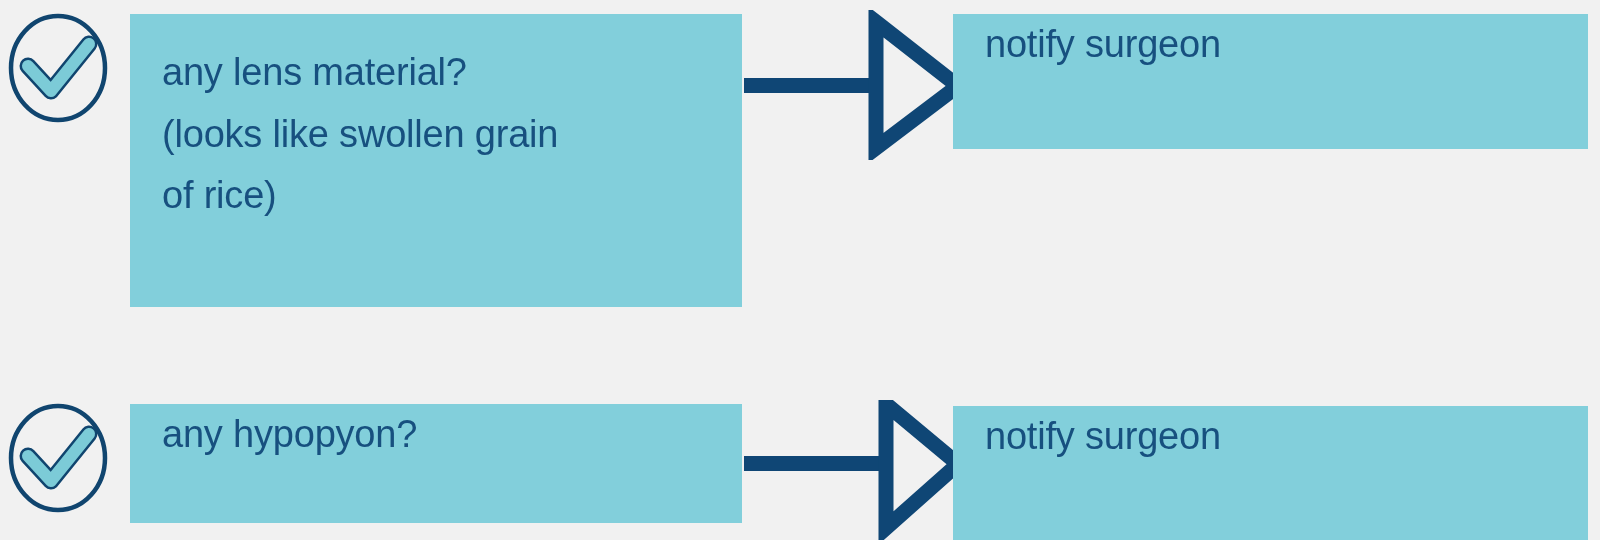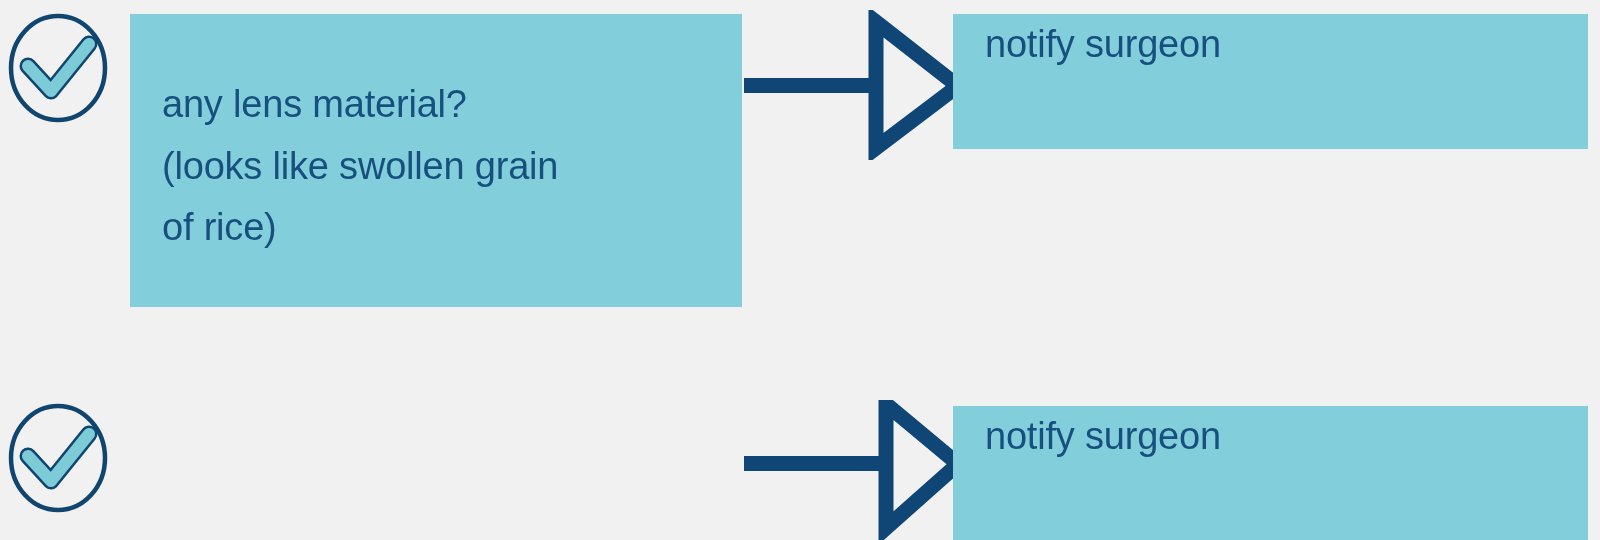--- a/index.html
+++ b/index.html
@@ -48,21 +48,21 @@
     font-weight: 400;
     padding-left: 32px;
     padding-right: 16px;
     white-space: pre-line;
     letter-spacing: -0.2px;
   }
   .node-question {
     align-items: flex-start;
   }
   .node-question .node-text {
-    padding-top: 60px;
+    padding-top: 28px;
   }
 
   
   .arrow {
     position: absolute;
   }
   .arrow svg {
     display: block;
   }
 </style>
@@ -97,20 +97,23 @@
   </div>
 
   <div class="check-badge" style="left:6px; top:400px;">
     <svg viewBox="0 0 104 116" aria-hidden="true">
       <ellipse cx="52" cy="58" rx="47" ry="52" fill="none" stroke="#10456F" stroke-width="4.5"></ellipse>
       <path d="M22 56 L45 81 L83 34" fill="none" stroke="#10456F" stroke-width="17" stroke-linecap="round" stroke-linejoin="round"></path>
       <path d="M22 56 L45 81 L83 34" fill="none" stroke="#7CCBD7" stroke-width="12" stroke-linecap="round" stroke-linejoin="round"></path>
     </svg>
   </div>
 
+  <div class="node" style="left:130px; top:404px; width:612px; height:119px;">
+    <div class="node-text">any hypopyon?</div>
+  </div>
 
   <div class="arrow" style="left:742px; top:400px; width:222px; height:140px;">
     <svg width="222" height="140" viewBox="0 0 222 140" aria-hidden="true">
       <rect x="2" y="56" width="144" height="15" fill="#0F4675"></rect>
       <path d="M144 4 L216 64 L144 128 Z" fill="none" stroke="#0F4675" stroke-width="15" stroke-linejoin="miter"></path>
     </svg>
   </div>
 
   <div class="node" style="left:953px; top:406px; width:635px; height:134px;">
     <div class="node-text">notify surgeon</div>

